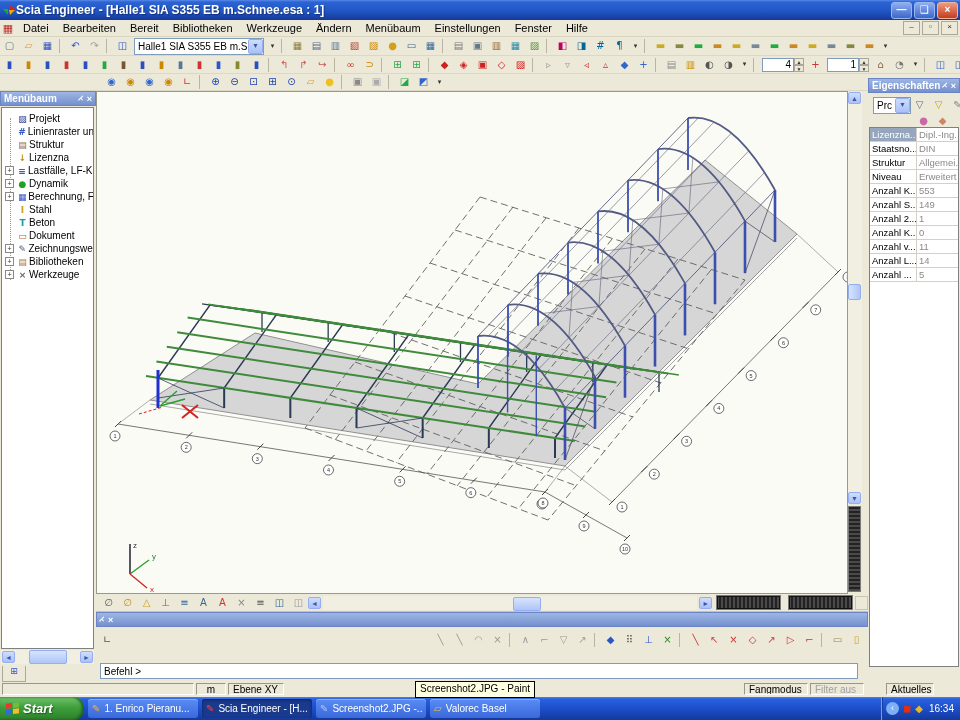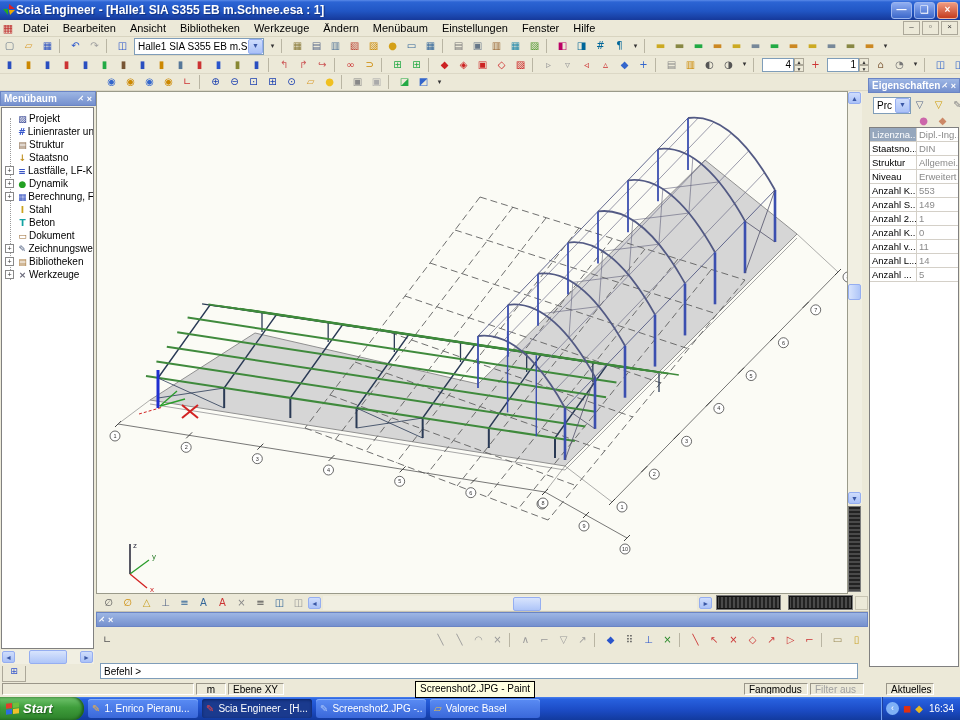--- a/index.html
+++ b/index.html
@@ -164,21 +164,21 @@
     <span class="wbtn">❑</span>
     <span class="wbtn close">×</span>
   </div>
 
   <div id="menubar">
     <span class="appico">▦</span>
     <div style="display:flex">
 
     <span class="mitem">Datei</span>
         <span class="mitem">Bearbeiten</span>
-        <span class="mitem">Ansicht</span>
+        <span class="mitem">Bereit</span>
         <span class="mitem">Bibliotheken</span>
         <span class="mitem">Werkzeuge</span>
         <span class="mitem">Ändern</span>
         <span class="mitem">Menübaum</span>
         <span class="mitem">Einstellungen</span>
         <span class="mitem">Fenster</span>
         <span class="mitem">Hilfe</span>
       </div>
     <span class="spacer"></span>
     <span class="mdibtn">–</span>
@@ -596,21 +596,21 @@
 
           <div class="titem">
 
             <span class="ticon" style="color: rgb(138, 106, 74);">▤</span>
             <span class="tlabel">Struktur</span>
           </div>
 
           <div class="titem">
 
             <span class="ticon" style="color: rgb(192, 144, 32);">↓</span>
-            <span class="tlabel">Staatsno</span>
+            <span class="tlabel">Lizenzna</span>
           </div>
 
           <div class="titem exp">
             <span class="texp">+</span>
             <span class="ticon" style="color: rgb(58, 86, 196);">≡</span>
             <span class="tlabel">Lastfälle, LF-Ko</span>
           </div>
 
           <div class="titem exp">
             <span class="texp">+</span>

